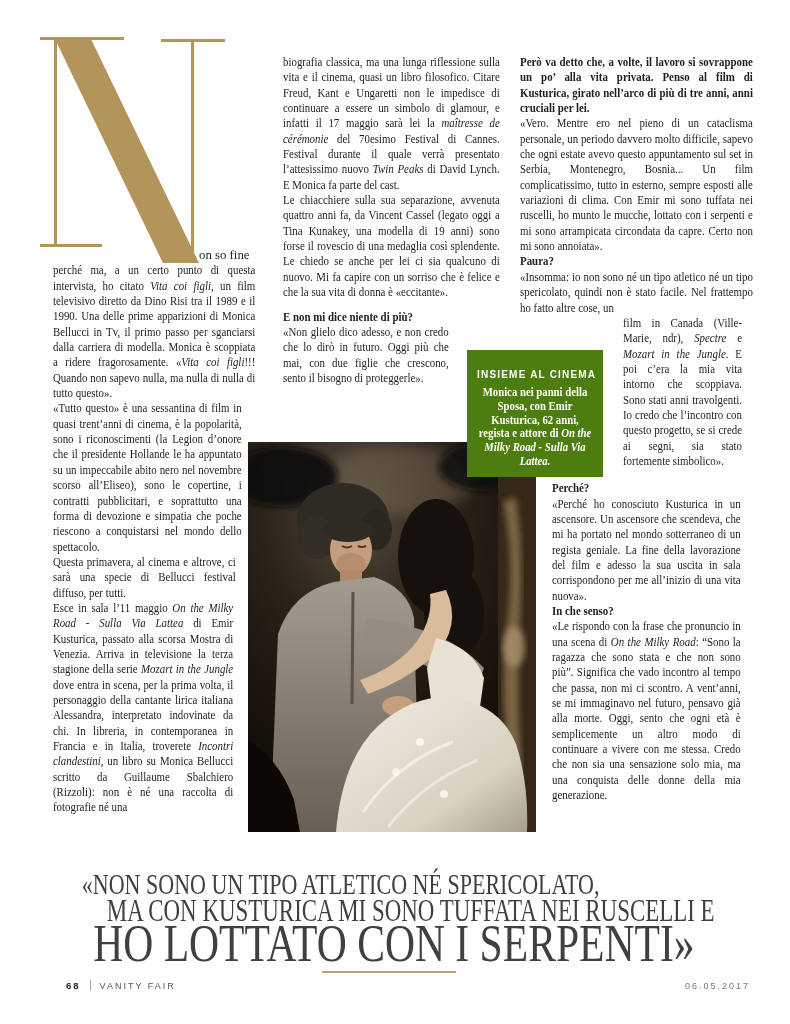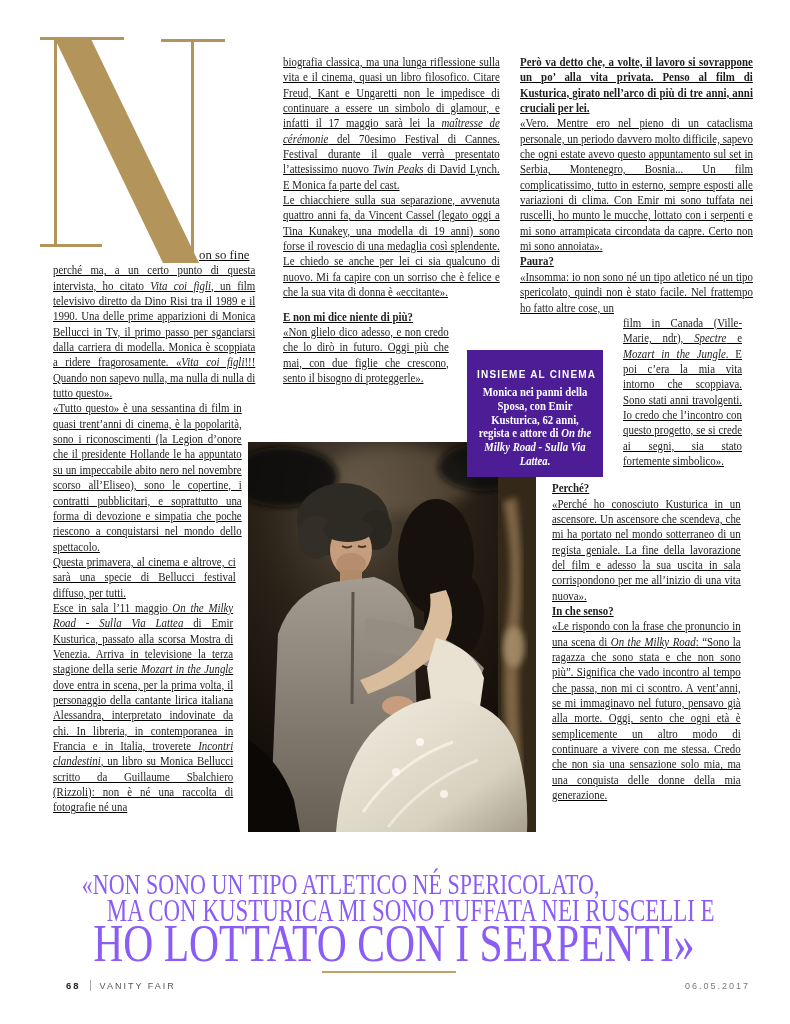--- a/index.html
+++ b/index.html
@@ -2,46 +2,46 @@
 <html lang="it"><head>
 <meta charset="utf-8">
 <style>
   html,body{margin:0;padding:0;}
   body{background:#888;}
   .page{position:relative;width:790px;height:1024px;background:#ffffff;margin:0 auto;overflow:hidden;
         font-family:"Liberation Serif",serif;}
   
   .dropcap{position:absolute;left:40px;top:35px;width:185px;height:228px;}
   
-  .col{position:absolute;text-decoration:underline;}
+  .col{position:absolute;}
   #col1{left:53px;top:35px;width:205px;}
   #col2{left:283px;top:55px;width:220px;}
   #col3{left:520px;top:55px;width:235px;}
   .bp{font-size:12.8px;line-height:15.35px;color:#1d1d1b;text-align:justify;margin:0;}
   .sq{transform:scaleX(0.85);transform-origin:0 0;}
   .lead{margin-top:213px;padding-left:146px;text-align:left;white-space:nowrap;}
   .c1a{width:238px}.c1b{width:222px}.c1c{width:215px}.c1d{width:212px}
   .c2p{width:255px}.c2n{width:195px}
   .c3p{width:274px}.c3b{width:140px}.c3c{width:222px}
   .qst{font-weight:bold;}
   #c2qa{margin-top:9px;}
   #c3segB{margin-left:103px;}
   #c3segC{margin-left:32px;margin-top:12px;}
   .run-i{font-style:italic;}
   
   #photo{position:absolute;left:248px;top:442px;width:288px;height:390px;background:#14100c;overflow:hidden;z-index:1;}
   #photo svg{display:block;width:100%;height:100%;}
   
-  #caption{position:absolute;left:467px;top:350px;width:136px;height:127px;background:#4c1d95;z-index:2;
+  #caption{position:absolute;left:467px;top:350px;width:136px;height:127px;background:#4d7c0f;z-index:2;
            text-align:center;color:#ffffff;box-sizing:border-box;padding:19px 10px 0 10px;}
   .kicker{font-family:"Liberation Sans",sans-serif;font-weight:bold;font-size:10px;letter-spacing:1.2px;white-space:nowrap;}
   .capbody{font-weight:bold;font-size:12.2px;line-height:13.8px;margin-top:6px;width:132px;margin-left:-8px;
            transform:scaleX(0.88);transform-origin:50% 0;}
   
-  #quote{position:absolute;left:0;top:870px;width:654px;text-align:center;color:#8b5cf6;z-index:3;}
+  #quote{position:absolute;left:0;top:870px;width:654px;text-align:center;color:#404040;z-index:3;}
   .q{display:block;white-space:nowrap;font-family:"Liberation Serif",serif;}
   .q span{display:inline-block;}
   .q1{font-size:29px;line-height:28px;}
   .q1 span{transform:scale(0.76,1.04);}
   .q2{font-size:31px;line-height:26px;}
   .q2 span{transform:scale(0.74,1.04);}
   .q3{font-size:52px;line-height:40px;padding-left:18px;}
   .q3 span{transform:scale(0.80,1.02);}
   #rule{position:absolute;left:322px;top:971px;width:134px;height:2px;background:#c3a269;}
   

